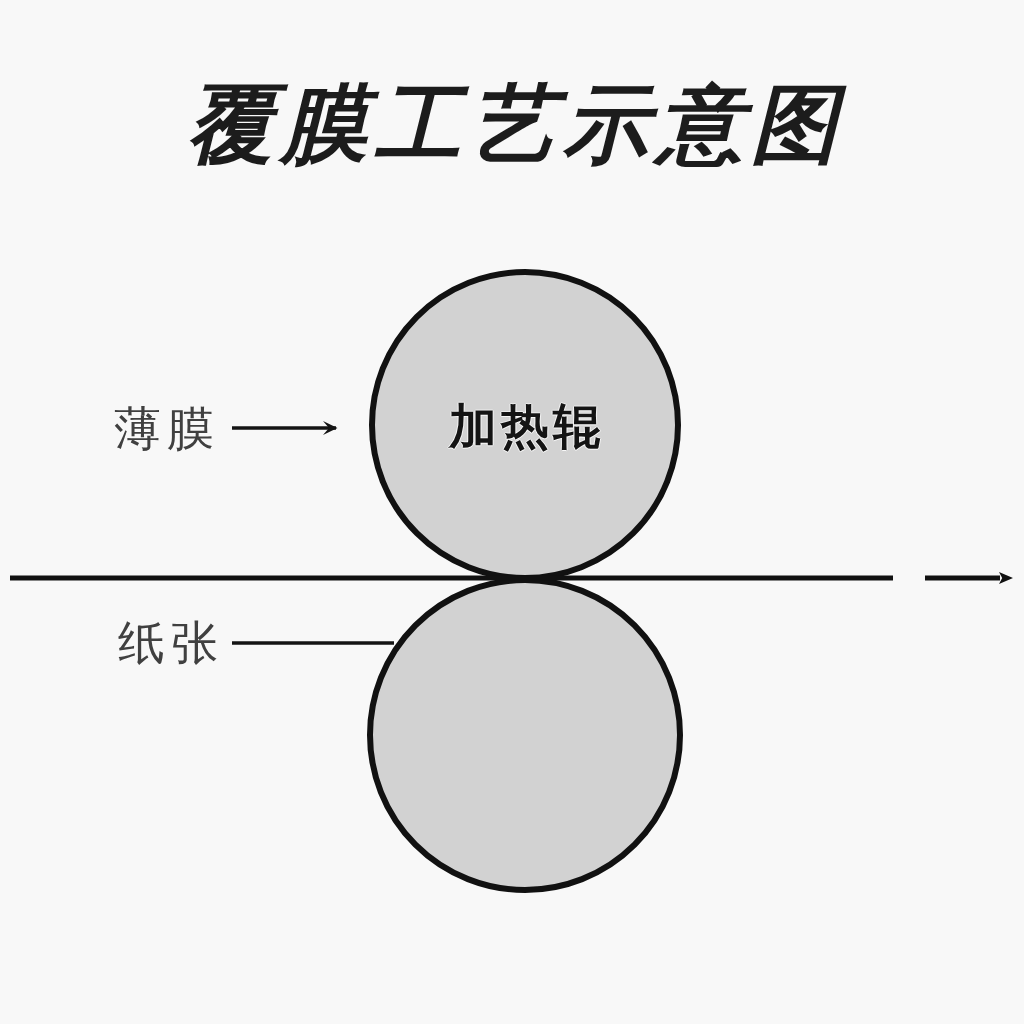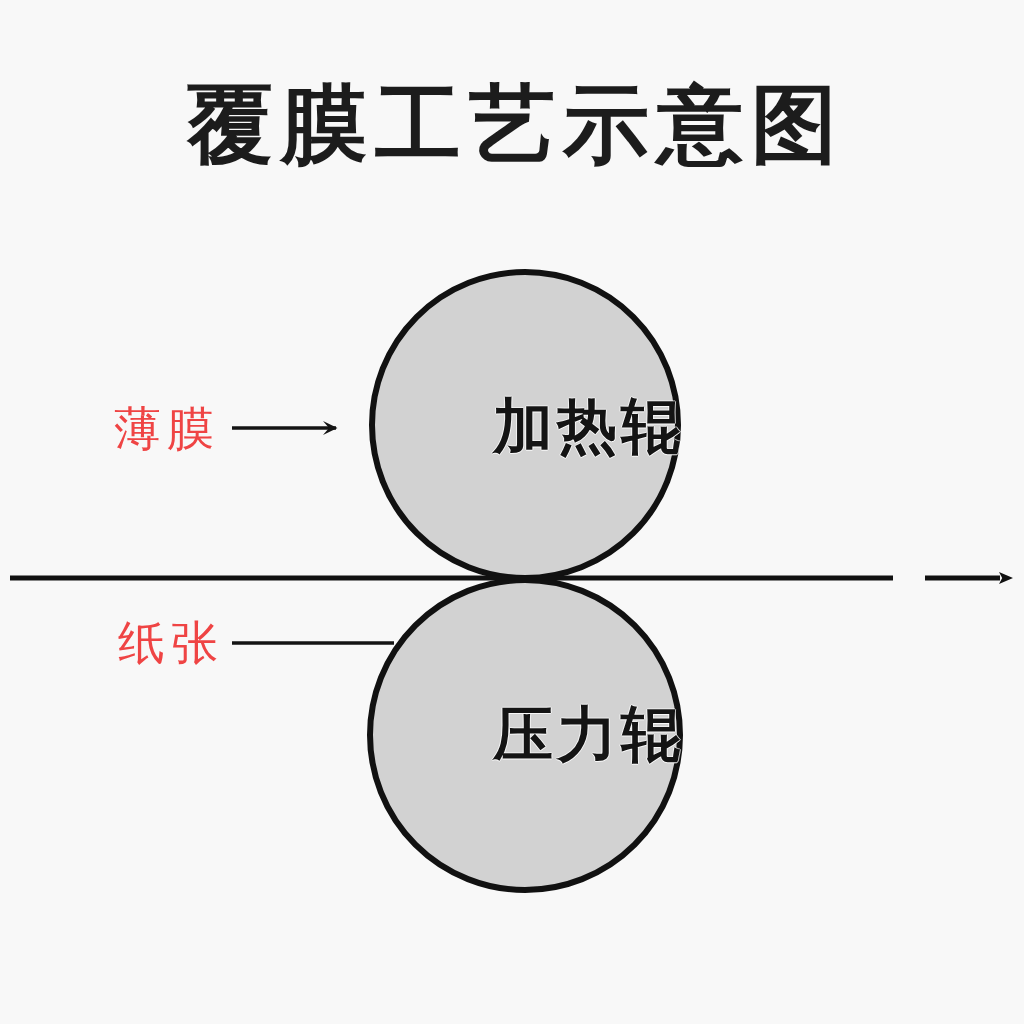--- a/index.html
+++ b/index.html
@@ -27,58 +27,59 @@
     top: 72px;
     width: 1024px;
     text-align: center;
     font-size: 86px;
     line-height: 104px;
     font-weight: 700;
     letter-spacing: 8px;
     color: #1c1c1c;
     text-indent: 8px;
     white-space: nowrap;
+    font-style: italic;
   }
 
   
   .diagram {
     position: absolute;
     left: 0;
     top: 0;
     width: 1024px;
     height: 1024px;
   }
 
   
   .roller-label {
     position: absolute;
     width: 320px;
-    text-align: right;
-    font-size: 60px;
+    text-align: center;
+    font-size: 48px;
     line-height: 56px;
     font-weight: 700;
     letter-spacing: 4px;
     text-indent: 4px;
     color: #141414;
     text-shadow: 0 1px 0 rgba(255,255,255,.85), 1px 0 0 rgba(255,255,255,.7),
                  0 -1px 0 rgba(255,255,255,.55), -1px 0 0 rgba(255,255,255,.7);
     white-space: nowrap;
   }
   #label-heat-roller { left: 365px; top: 399px; }
   #label-press-roller { left: 365px; top: 707px; }
 
   
   .side-label {
     position: absolute;
     font-size: 47px;
     line-height: 54px;
     font-weight: 400;
     letter-spacing: 6px;
     text-indent: 6px;
-    color: #ef4444;
+    color: #404040;
     white-space: nowrap;
   }
   #label-film { left: 108px; top: 402px; }
   #label-paper { left: 112px; top: 616px; }
 </style>
 </head>
 <body>
 
 <div id="stage">
 
@@ -104,19 +105,18 @@
     <line x1="925" y1="578" x2="1000" y2="578" stroke="#111111" stroke-width="5" stroke-linecap="butt" marker-end="url(#solid-arrow)"></line>
 
     <line x1="232" y1="428" x2="336" y2="428" stroke="#141414" stroke-width="3.4" stroke-linecap="butt" marker-end="url(#open-arrow)"></line>
 
     <line x1="232" y1="643" x2="394" y2="643" stroke="#141414" stroke-width="3.4" stroke-linecap="butt"></line>
 
   </svg>
 
   <div class="roller-label" id="label-heat-roller">加热辊</div>
 
-  <div class="roller-label" id="label-press-roller">压力辊</div>
 
   <div class="side-label" id="label-film">薄膜</div>
 
   <div class="side-label" id="label-paper">纸张</div>
 
 </div>
 
 </body></html>

